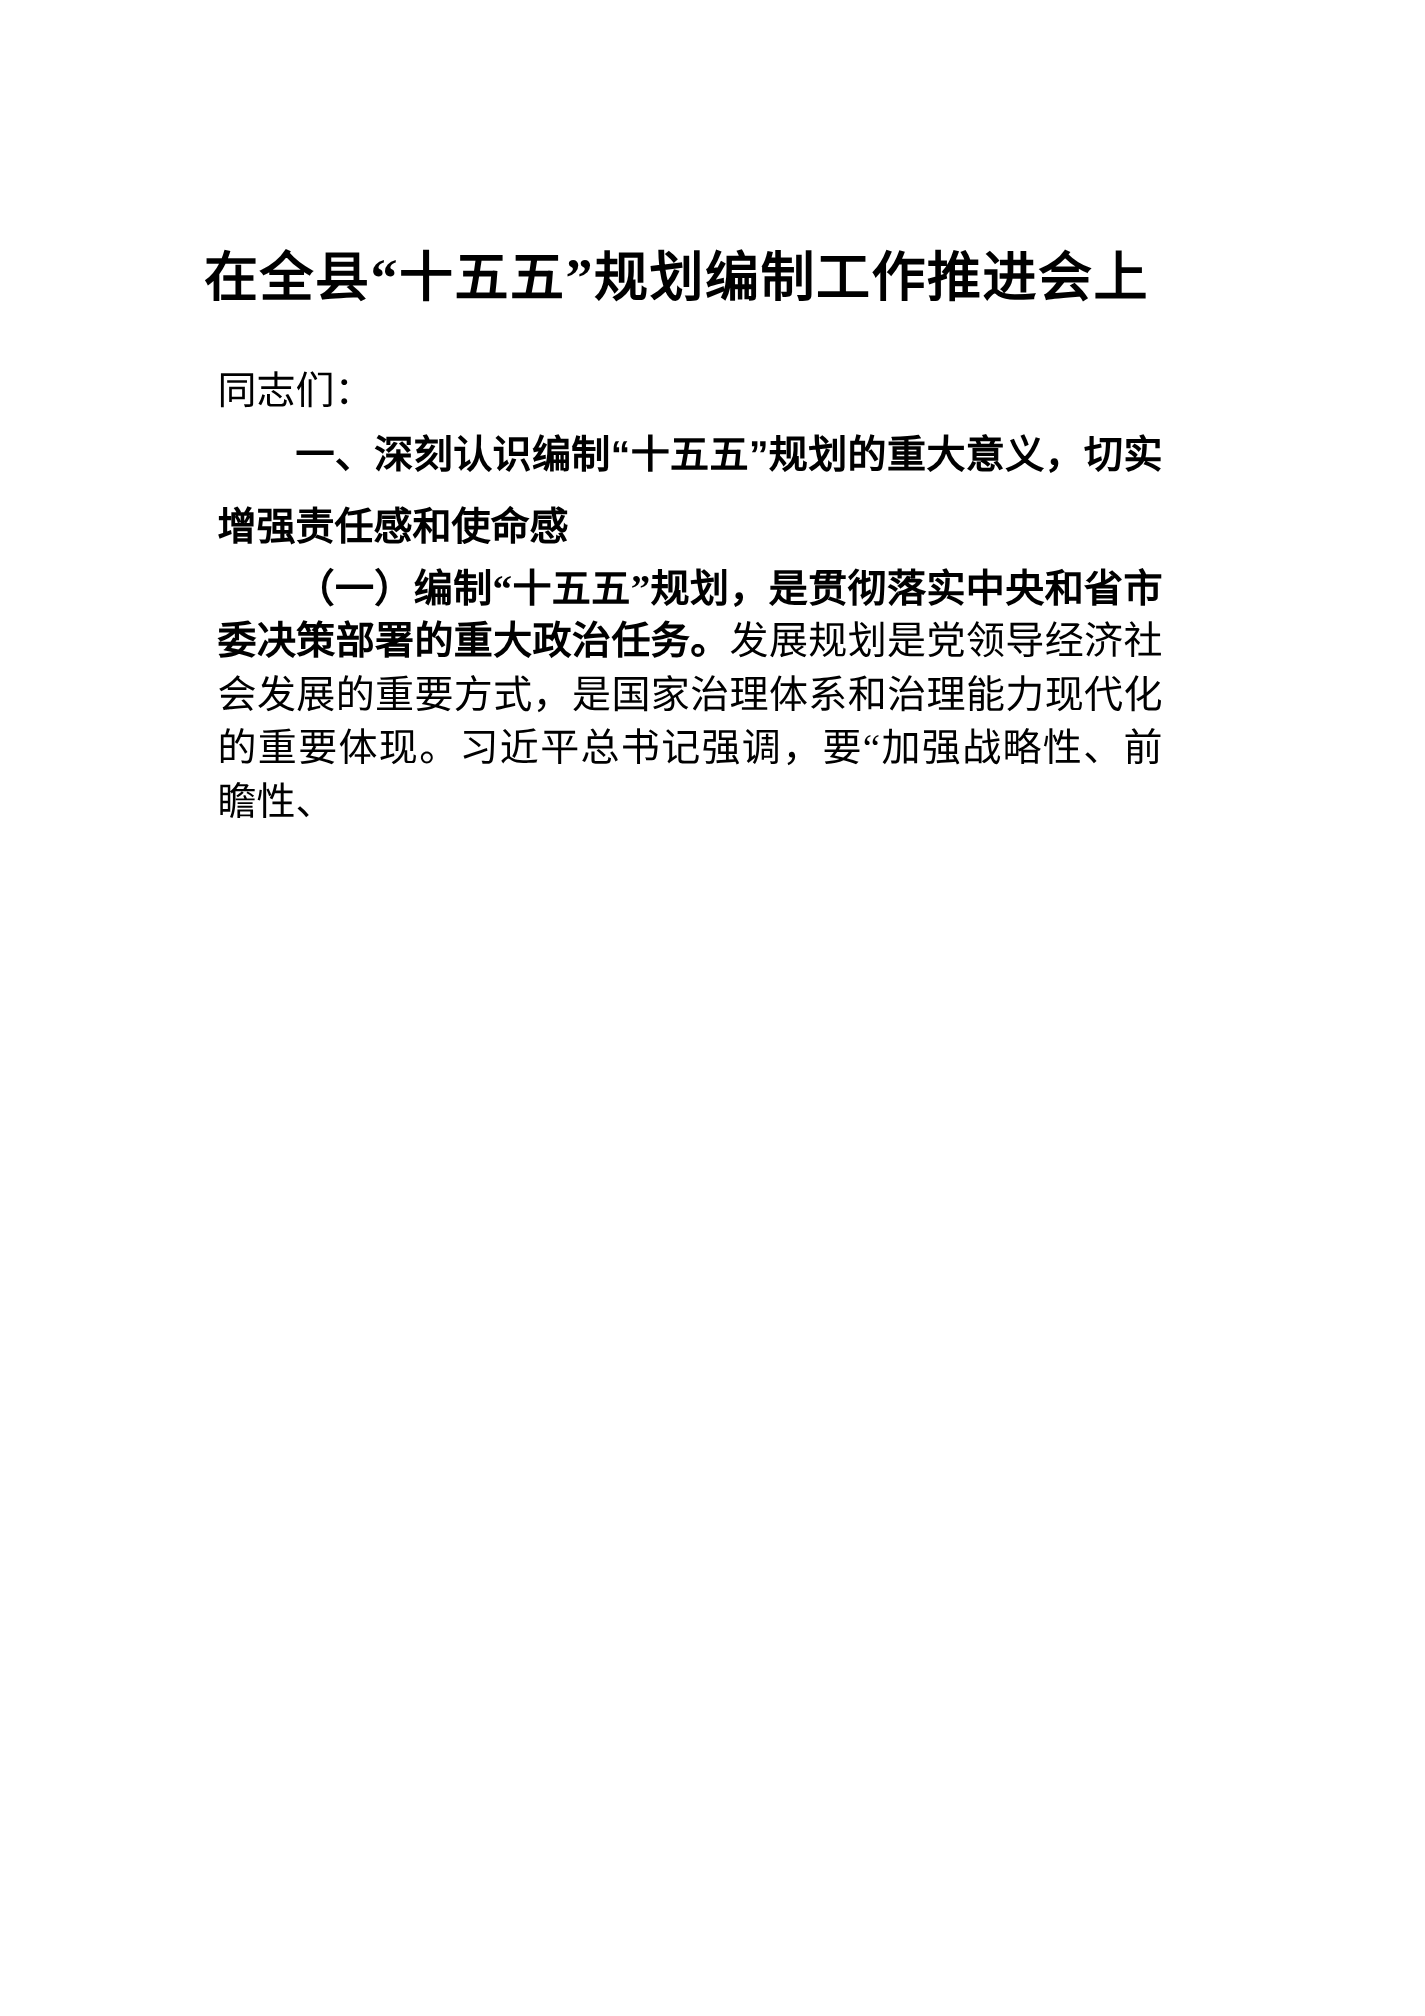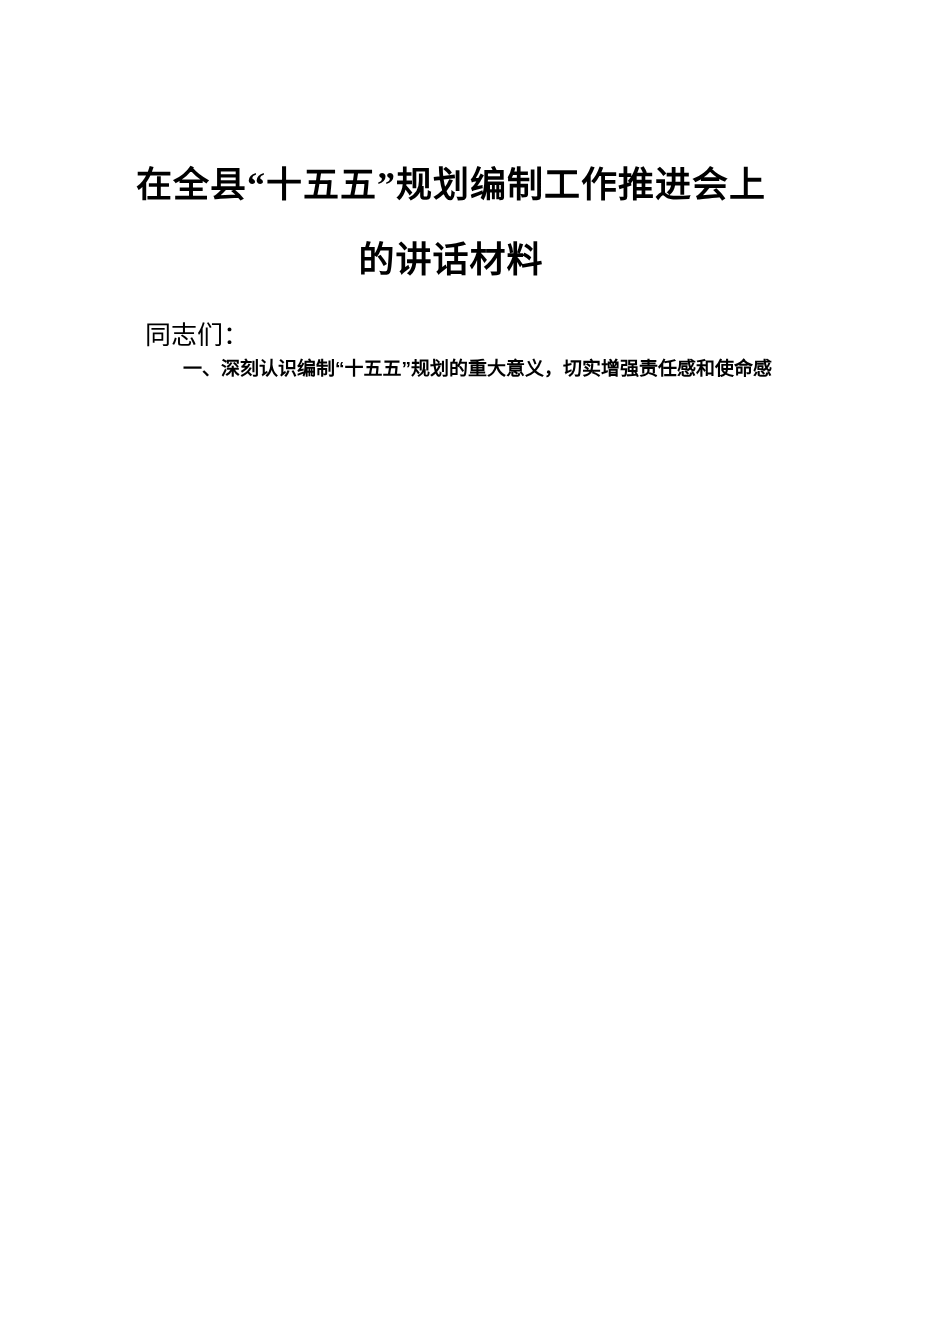--- a/index.html
+++ b/index.html
@@ -45,45 +45,47 @@
     text-indent: 2em;
   }
   .salutation {
     text-indent: 0;
   }
   .section-heading {
     margin: 0;
     text-indent: 2em;
     font-family: "Liberation Sans", "DejaVu Sans", sans-serif;
     font-weight: 700;
-    font-size: 19px;
-    line-height: 30px;
+    font-size: 26px;
+    line-height: 48px;
     text-align: justify;
     text-justify: inter-character;
     word-break: break-all;
   }
   .bold-lead {
     font-weight: 700;
   }
 </style>
 </head>
 <body>
 
 <div class="page">
 
   <h1 class="doc-title">
     <span class="title-line">在全县“十五五”规划编制工作推进会上</span>
-    <span class="title-line">的讲话材料</span>
   </h1>
 
   <div class="body-text">
 
     <p class="salutation">同志们：</p>
 
 
 
     <h2 class="section-heading">一、深刻认识编制“十五五”规划的重大意义，切实增强责任感和使命感</h2>
 
 
+    <p class="para">
+      <span class="bold-lead">（一）编制“十五五”规划，是贯彻落实中央和省市委决策部署的重大政治任务。</span><span>发展规划是党领导经济社会发展的重要方式，是国家治理体系和治理能力现代化的重要体现。习近平总书记强调，要“加强战略性、前瞻性、</span>
+    </p>
 
   </div>
 
 </div>
 
 </body></html>

